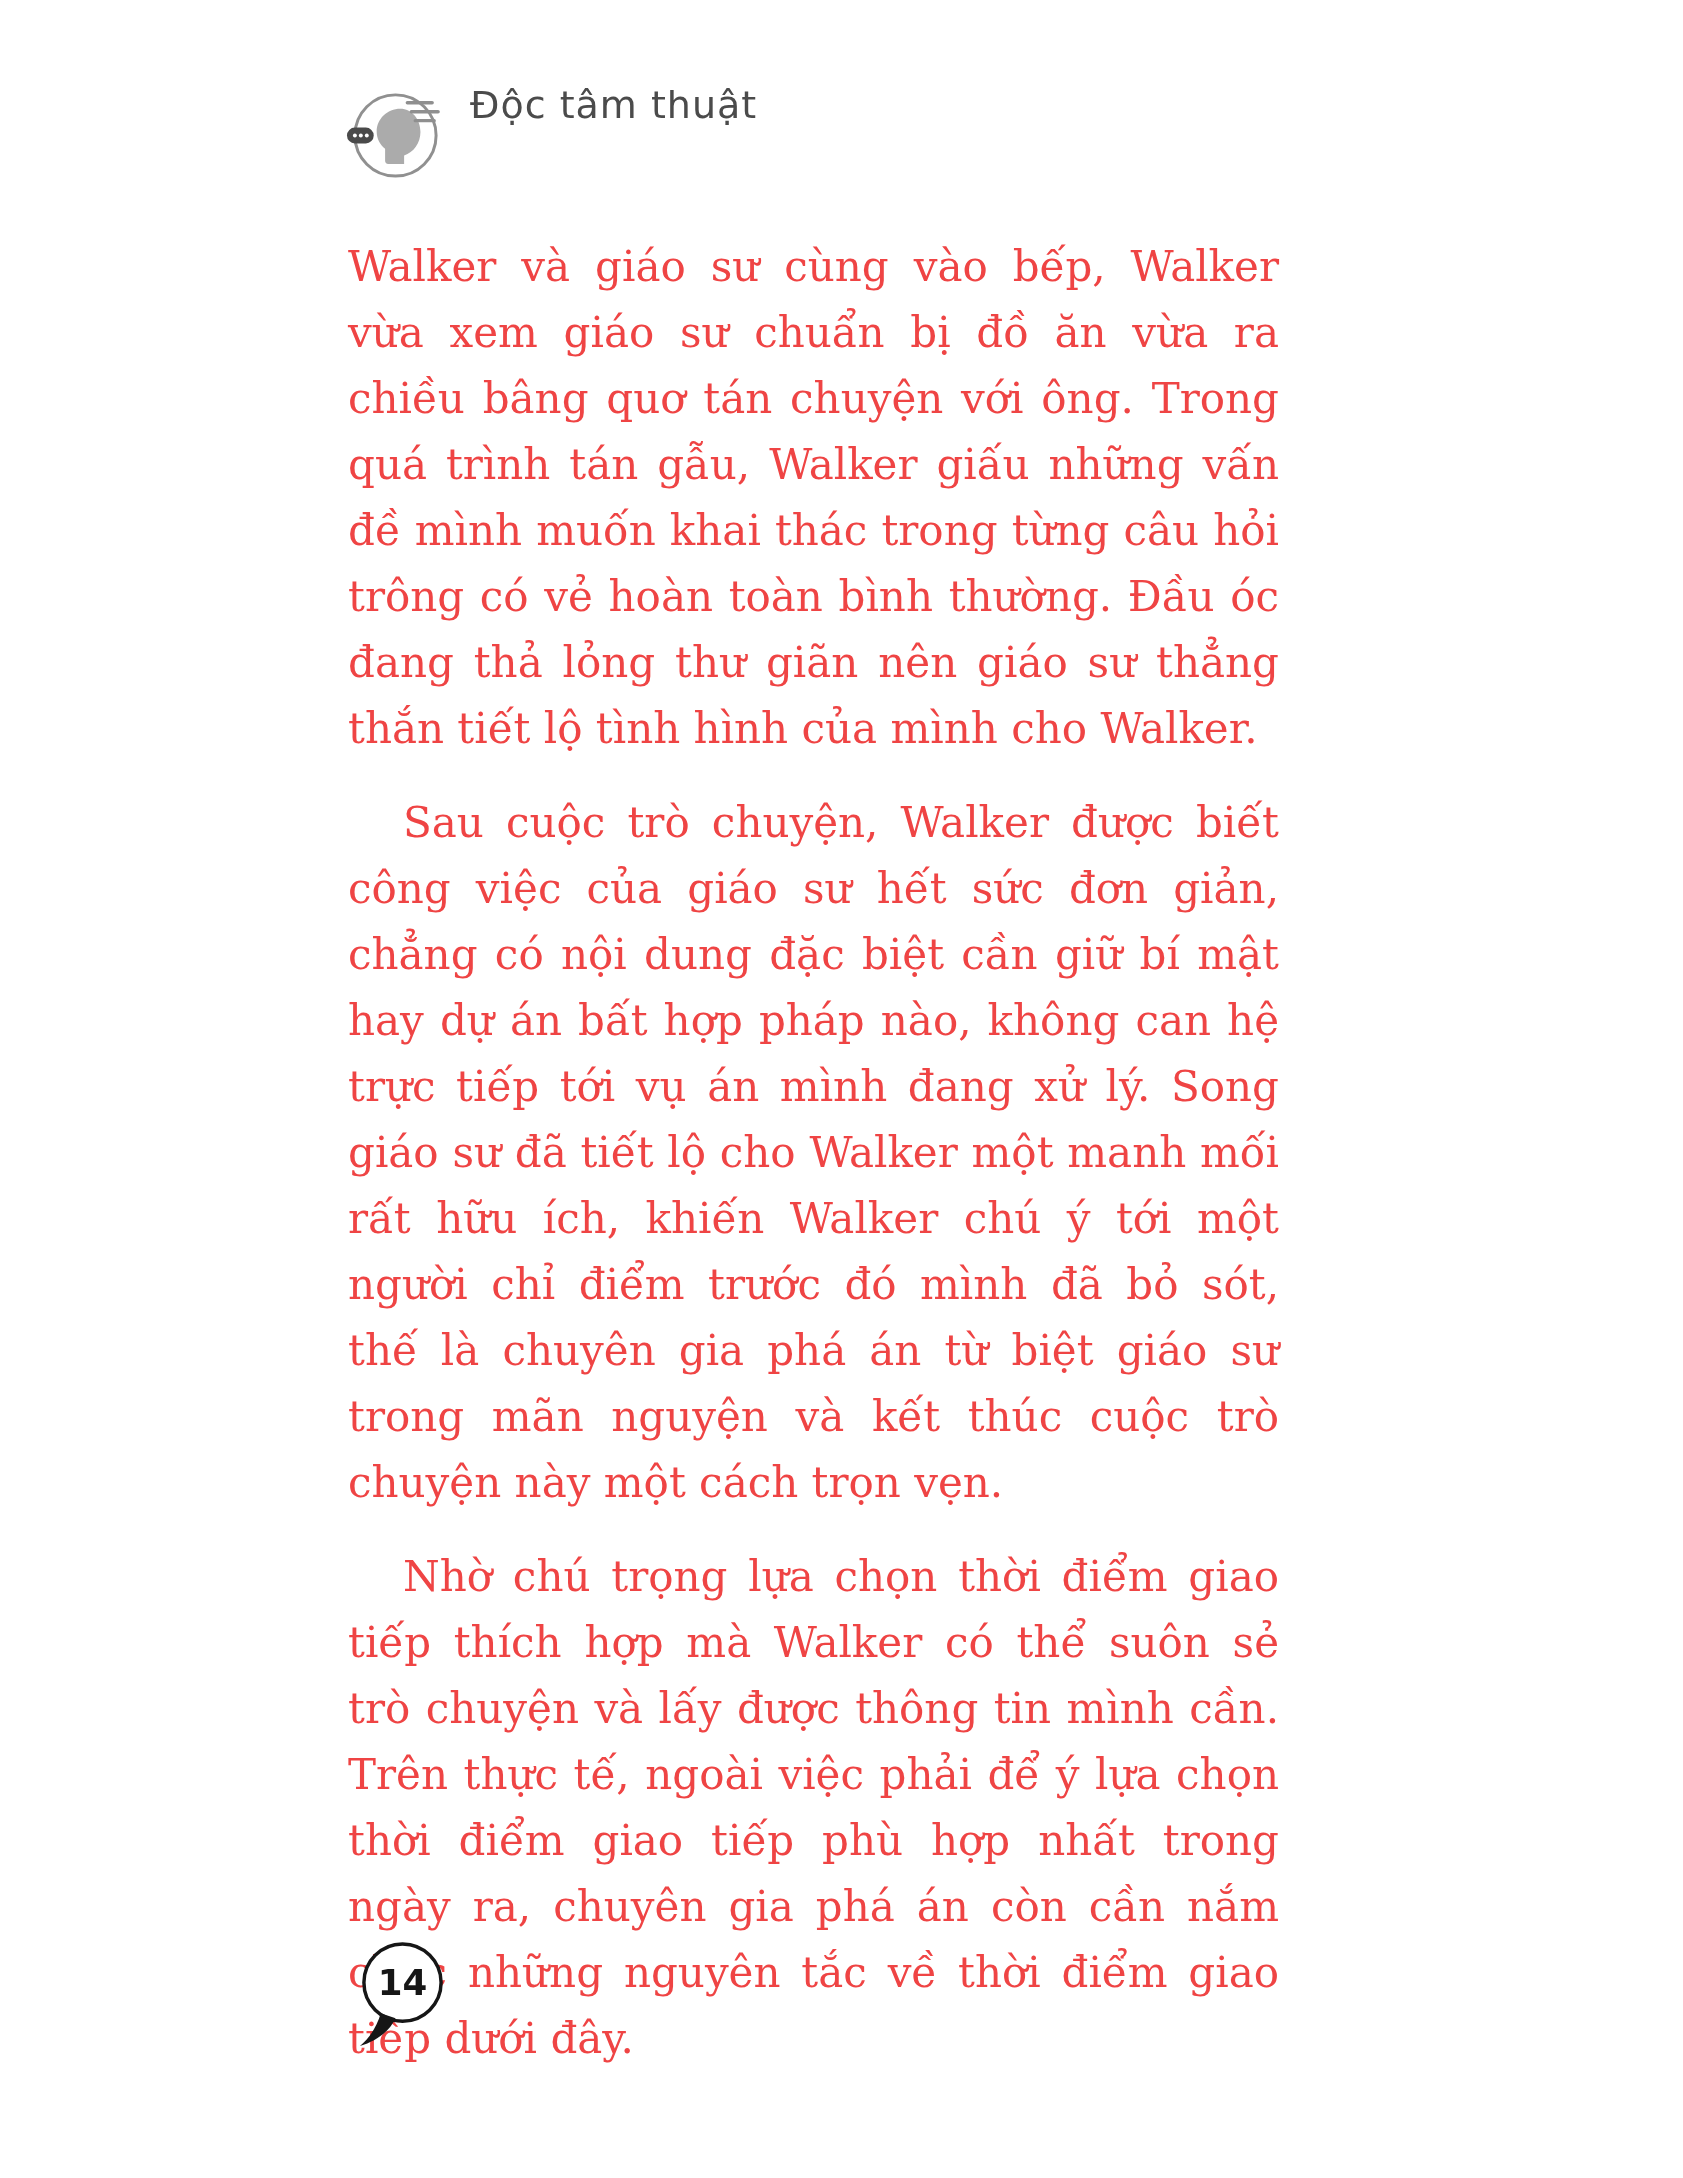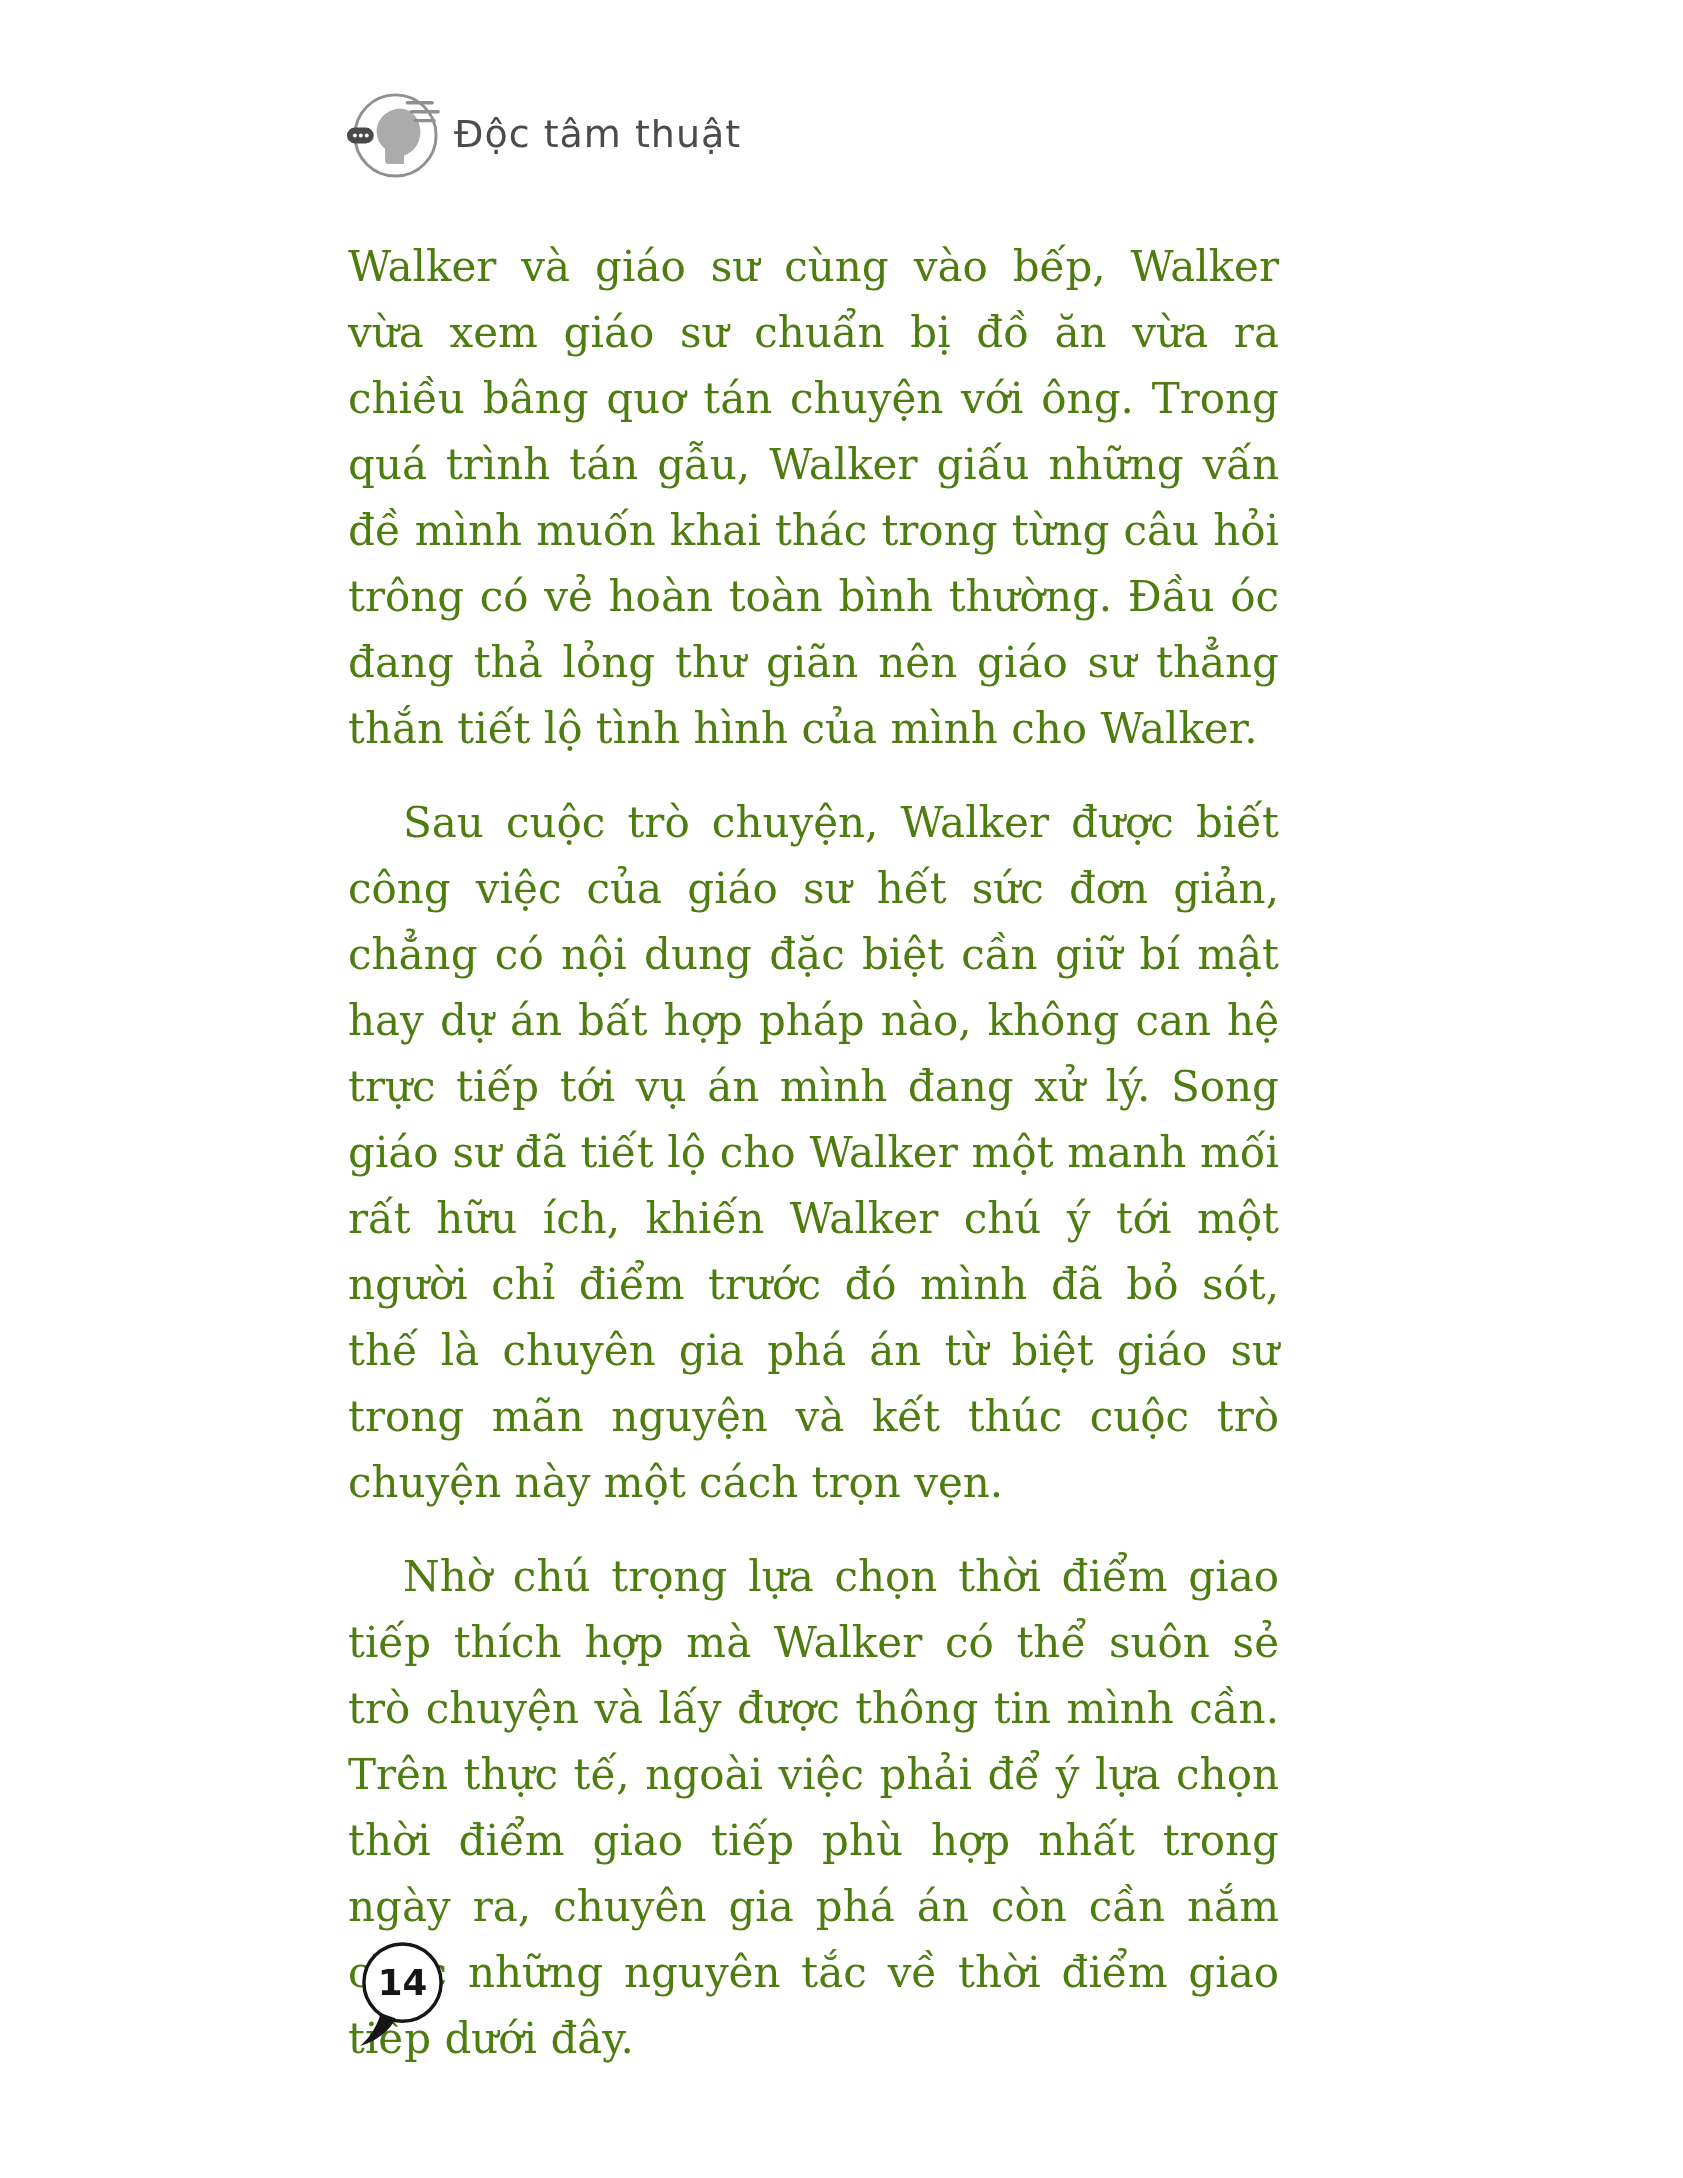--- a/index.html
+++ b/index.html
@@ -11,37 +11,37 @@
     background: #ffffff;
     font-family: "DejaVu Serif", serif;
     overflow: hidden;
     margin: 0 auto;
   }
   .page-header {
     position: absolute;
     top: 83px;
     left: 345px;
     display: flex;
-    align-items: center;
-    gap: 8px;
+    align-items: flex-start;
+    gap: 24px;
   }
   .logo { display: block; width: 101px; height: 101px; }
   .logo svg { display: block; }
   .book-title {
     font-family: "DejaVu Sans", sans-serif;
     font-size: 38px;
     color: #4b4b4b;
     letter-spacing: 1px;
   }
   .page-body {
     position: absolute;
     top: 234px;
     left: 348px;
     width: 931px;
-    color: #4d7c0f;
+    color: #ef4444;
     font-size: 42px;
     line-height: 66px;
     text-align: justify;
   }
   .para { margin-bottom: 28px; text-indent: 55px; }
   .para.first { text-indent: 0; }
   .page-number-bubble {
     position: absolute;
     left: 354px;
     top: 1938px;

